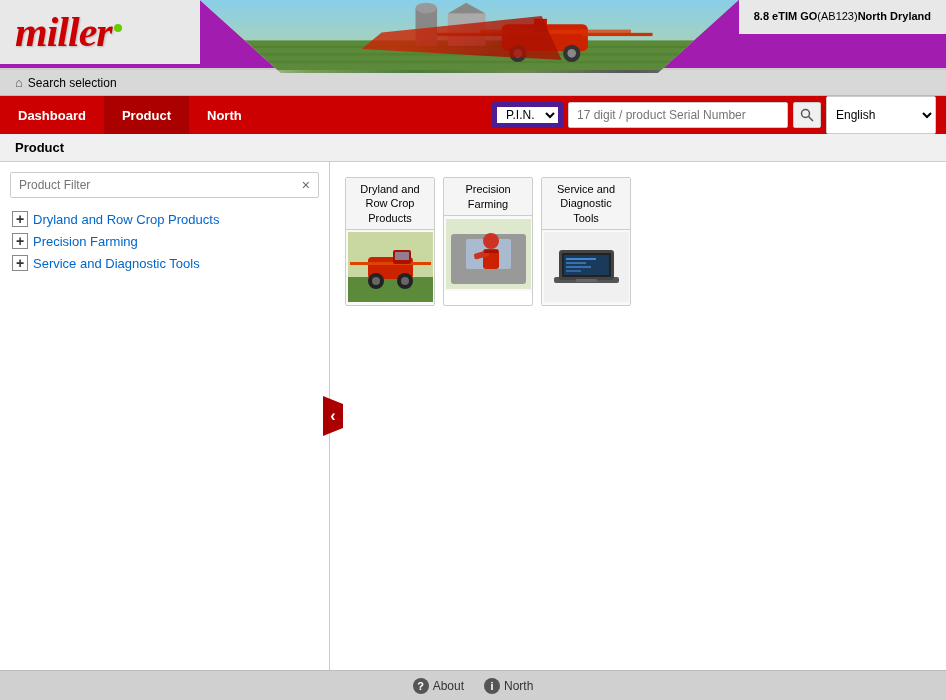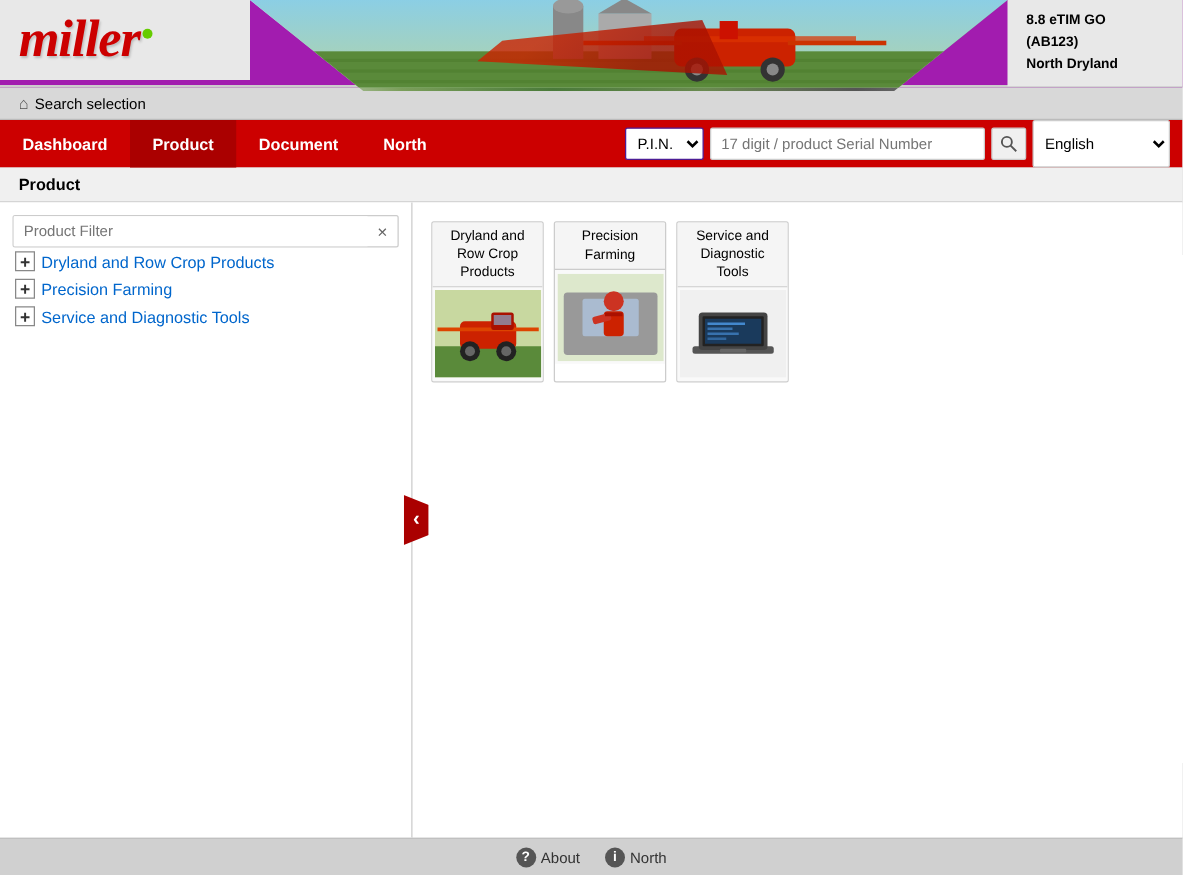--- a/index.html
+++ b/index.html
@@ -52,30 +52,29 @@
       content: '';
       position: absolute;
       top: 5px; left: 30%;
       width: 200px; height: 55px;
       background: linear-gradient(135deg, #cc2200 30%, #aa1100 70%);
       clip-path: polygon(10% 50%, 0% 80%, 100% 100%, 90% 20%);
       opacity: 0.8;
     }
     .header-info {
       display: flex;
-      flex-direction: column;
       justify-content: center;
       padding: 8px 15px;
       font-size: 11px;
       min-width: 140px;
       text-align: left;
       background: #e8e8e8;
       z-index: 2;
     }
-    .header-info div { line-height: 1.6; font-weight: bold; }
+    .header-info div { line-height: 1.6; }
     .header-info .bold { font-weight: bold; }
 
     
     .breadcrumb {
       background: #d8d8d8;
       padding: 5px 15px;
       font-size: 12px;
       display: flex;
       align-items: center;
       gap: 5px;
@@ -110,21 +109,21 @@
     .nav-tab.active { background: #aa0000; }
     .nav-search {
       display: flex;
       align-items: center;
       margin-left: auto;
       padding-right: 10px;
       gap: 5px;
     }
     .pin-select {
       height: 26px;
-      border: 1px solid #4c1d95;
+      border: 5px solid #4c1d95;
       border-radius: 2px;
       padding: 0 5px;
       font-size: 12px;
       background: white;
     }
     .search-input {
       height: 26px;
       width: 220px;
       border: 1px solid #ccc;
       border-radius: 2px;
@@ -175,20 +174,21 @@
       border-right: 1px solid #ccc;
       padding: 10px;
       position: relative;
       background: white;
     }
     .filter-bar {
       display: flex;
       align-items: center;
       border: 1px solid #ccc;
       border-radius: 2px;
+      margin-bottom: 10px;
     }
     .filter-input {
       flex: 1;
       border: none;
       outline: none;
       padding: 5px 8px;
       font-size: 12px;
       color: #999;
     }
     .filter-clear {
@@ -373,21 +373,20 @@
 
 <div class="breadcrumb">
   <span class="home-icon">⌂</span>
   <span>Search selection</span>
 </div>
 
 <div class="navbar">
   <div class="nav-tabs">
     <button class="nav-tab">Dashboard</button>
     <button class="nav-tab active">Product</button>
-    <button class="nav-tab">Document</button>
     <button class="nav-tab">North</button>
   </div>
   <div class="nav-search">
     <select class="pin-select">
       <option>P.I.N.</option>
       <option>Serial</option>
     </select>
     <input class="search-input" type="text" placeholder="17 digit / product Serial Number" style="">
     <button class="search-btn">
       <svg width="14" height="14" viewBox="0 0 14 14" xmlns="http://www.w3.org/2000/svg">

